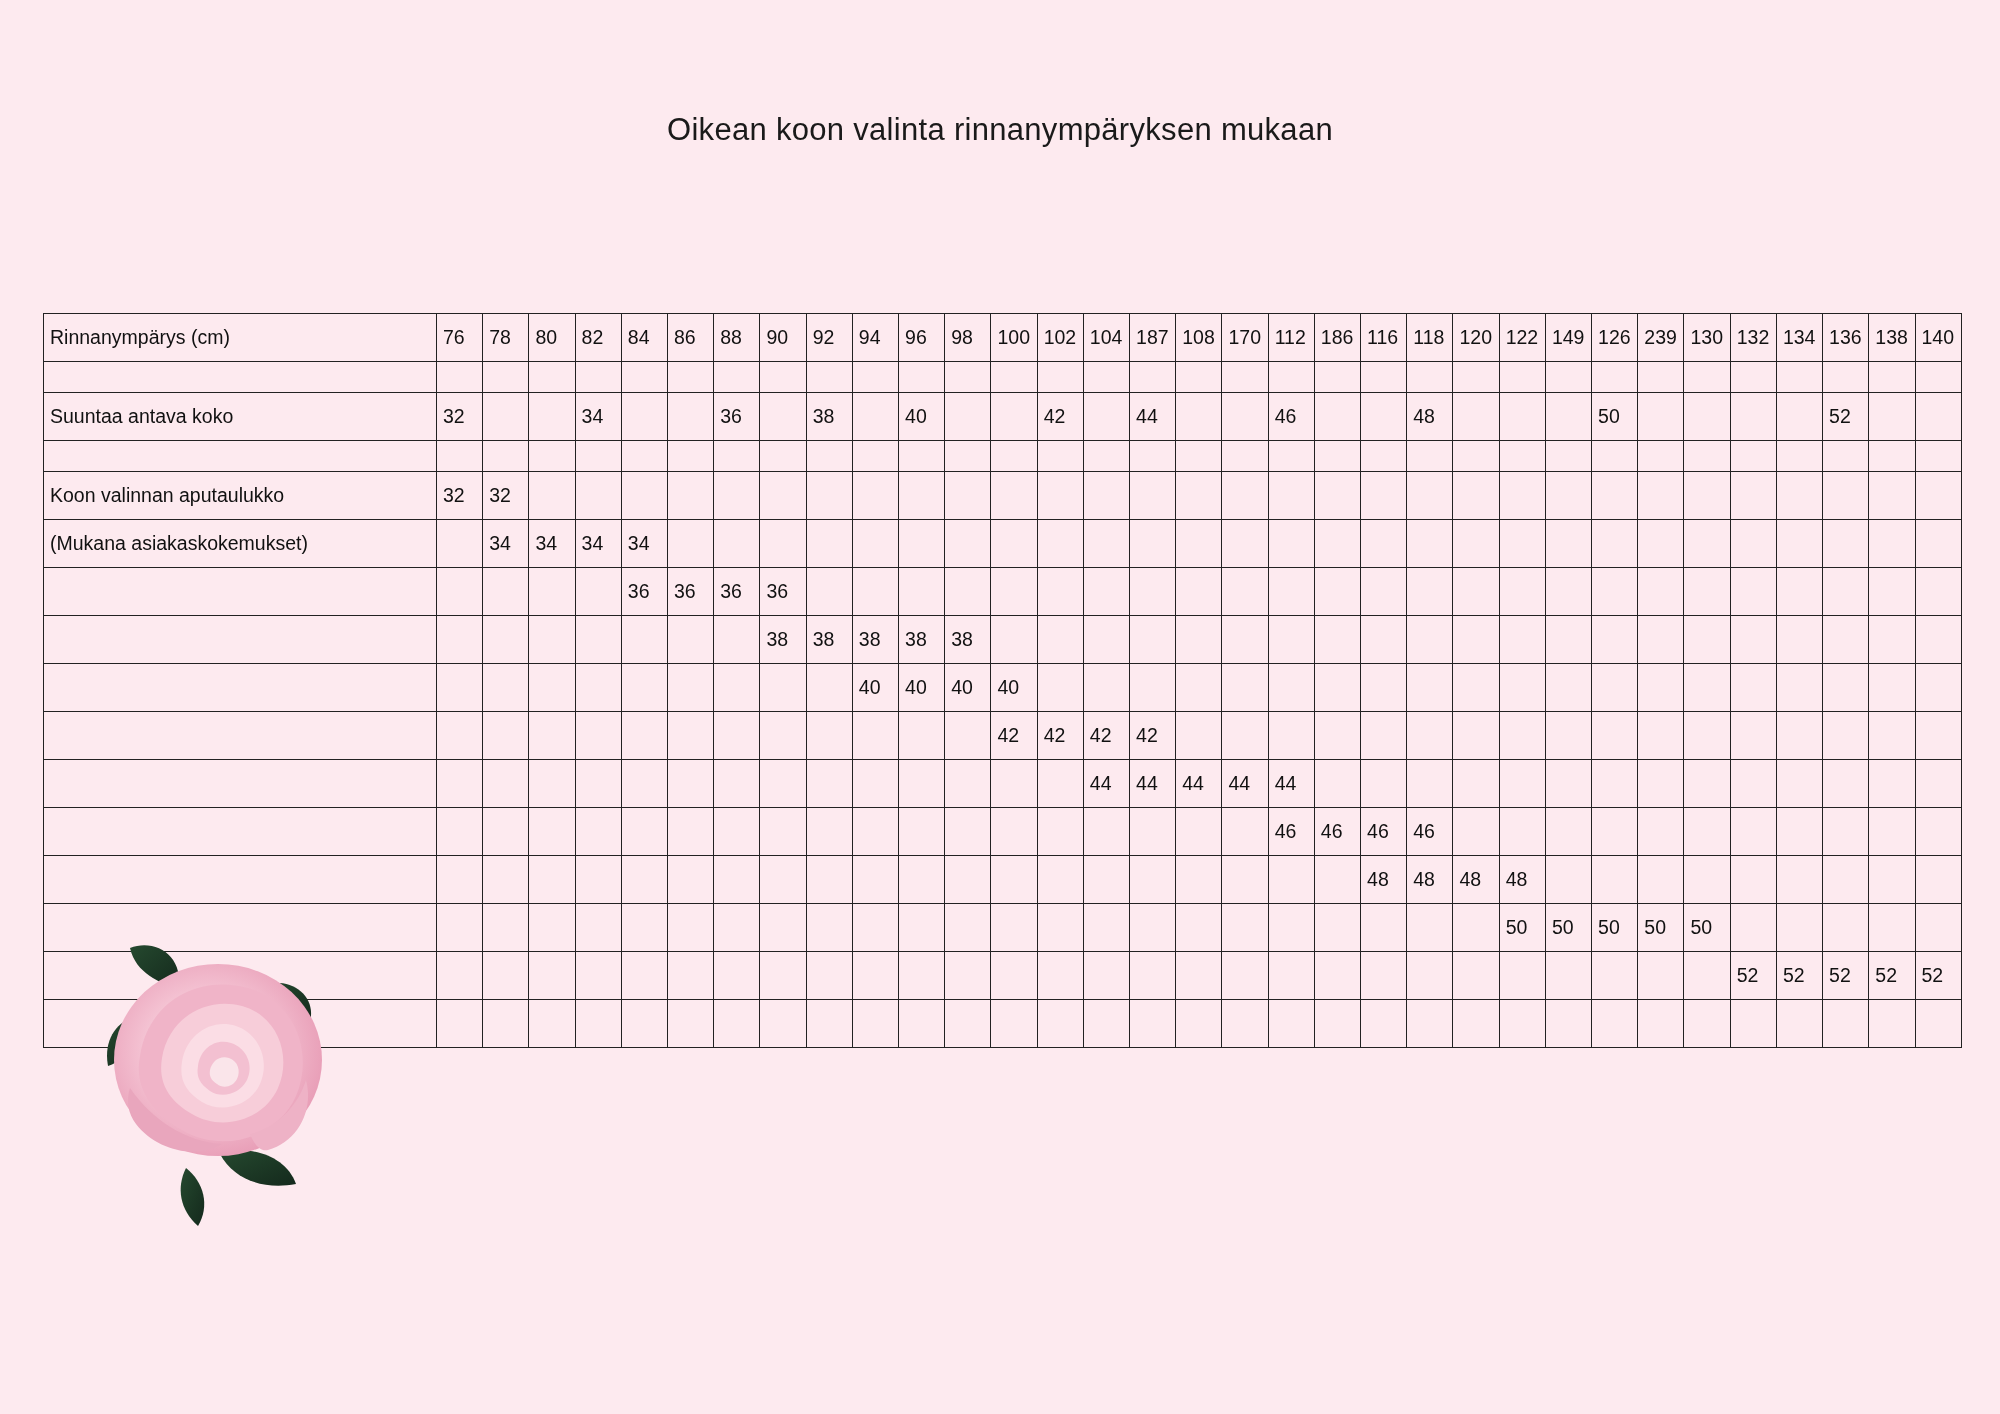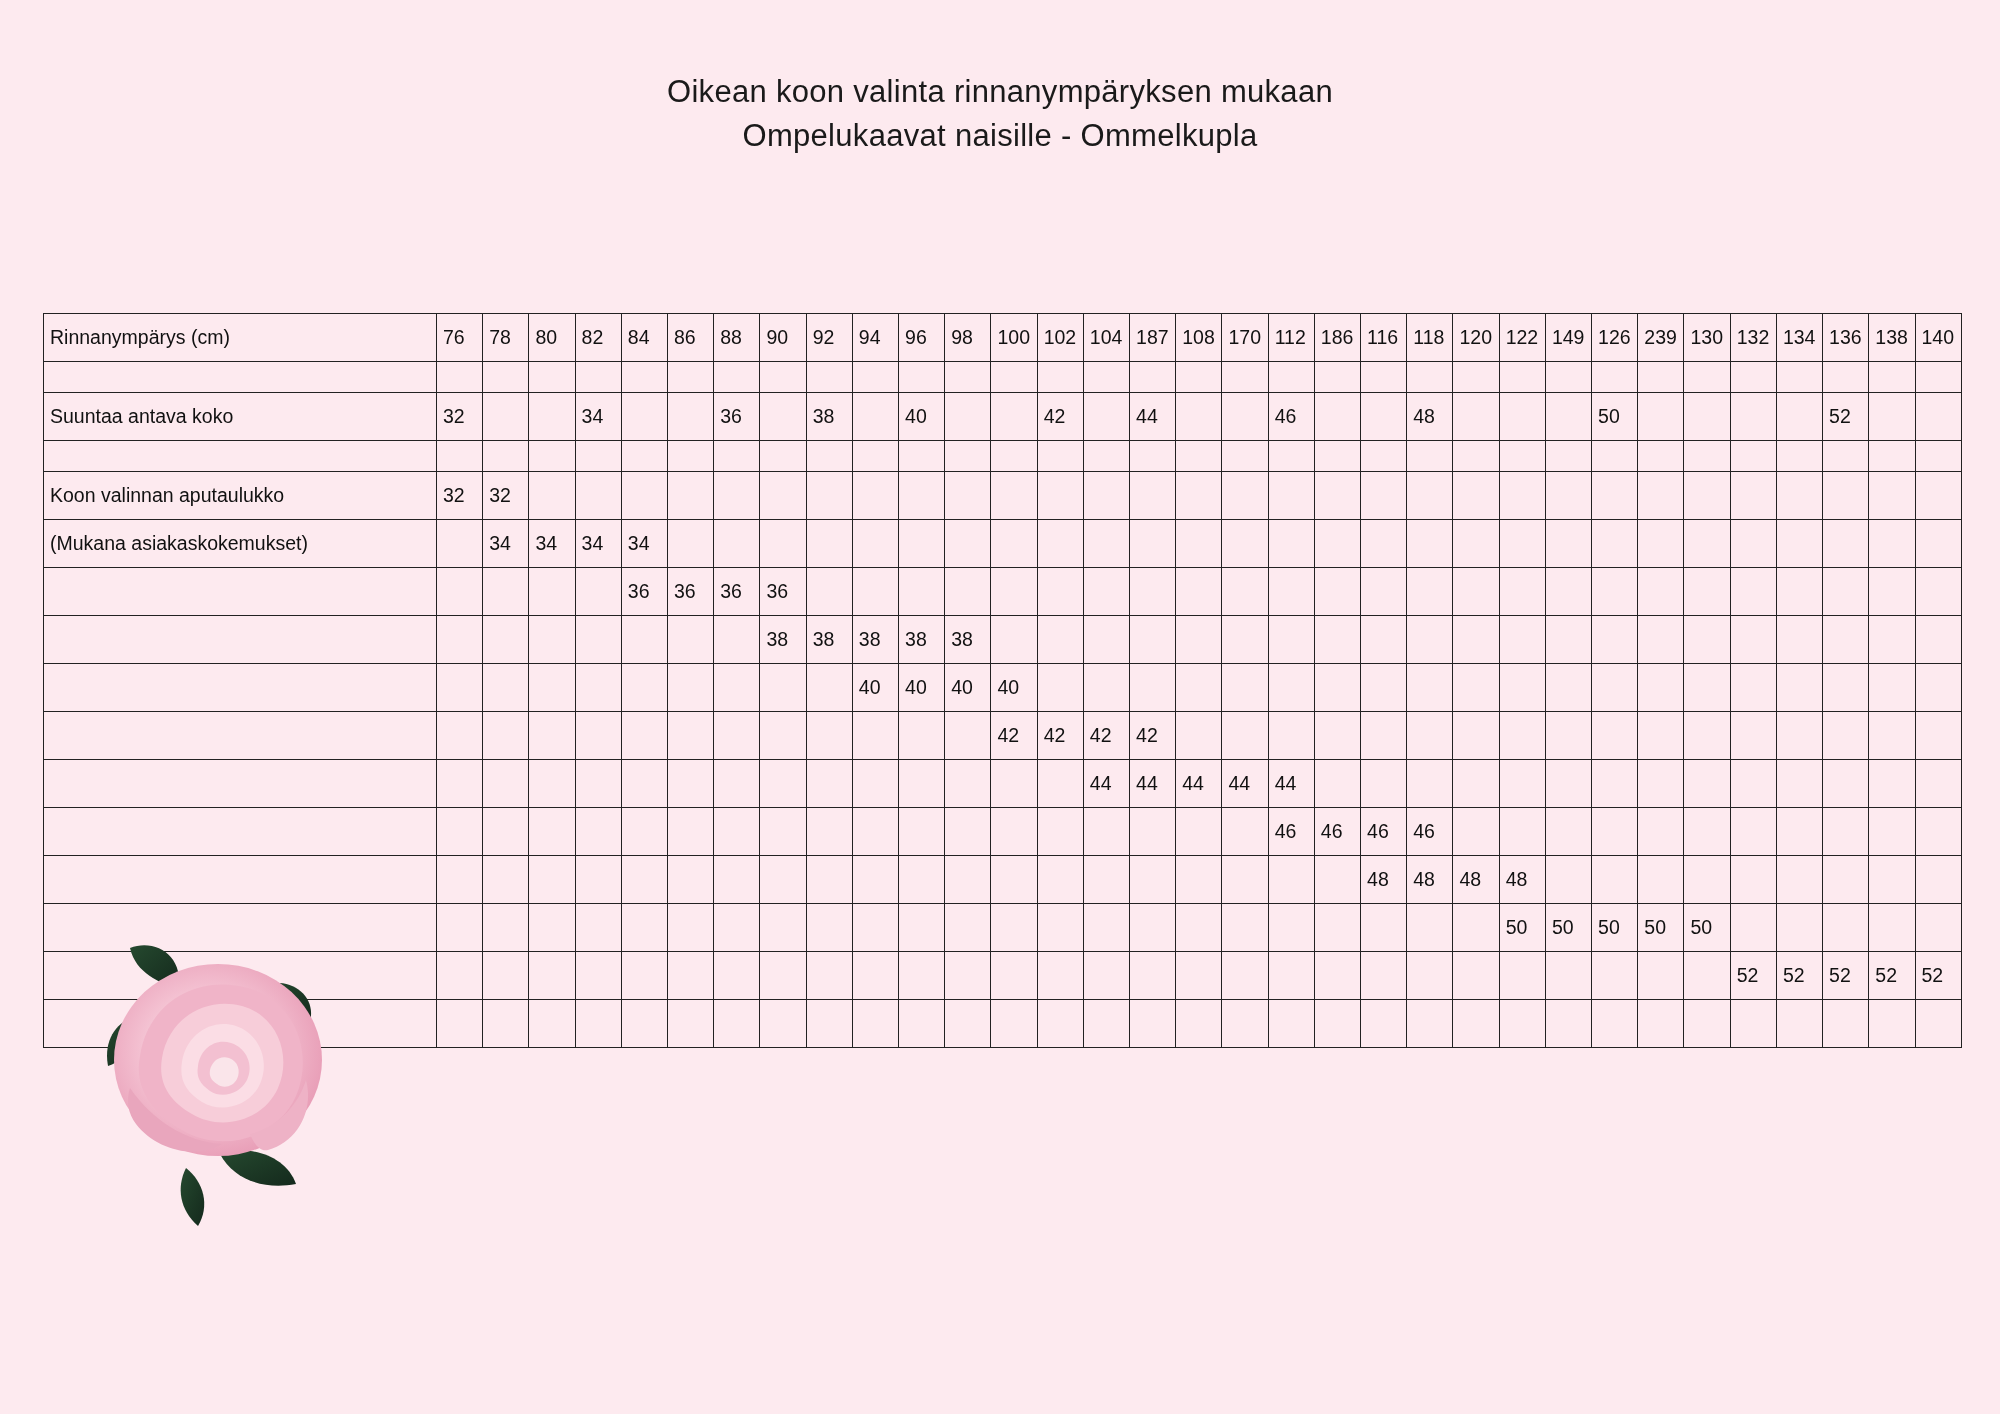--- a/index.html
+++ b/index.html
@@ -9,21 +9,21 @@
   body {
     width: 2000px;
     height: 1414px;
     background: #fdeaef;
     font-family: "Liberation Sans", sans-serif;
     position: relative;
     overflow: hidden;
   }
   .title-block {
     text-align: center;
-    padding-top: 70px;
+    padding-top: 108px;
   }
   .title-line {
     font-size: 31px;
     color: #1a1a1a;
     letter-spacing: 0.3px;
     line-height: 1.42;
     font-weight: 400;
   }
   .table-wrap {
     position: absolute;
@@ -65,21 +65,20 @@
     width: 275px;
     height: 300px;
     pointer-events: none;
   }
 </style>
 </head>
 <body>
 
 <div class="title-block">
   <div class="title-line">Oikean koon valinta rinnanympäryksen mukaan</div>
-  <div class="title-line">Ompelukaavat naisille - Ommelkupla</div>
 </div>
 
 <div class="table-wrap">
   <table class="size-table" id="size-table">
     <tbody id="size-table-body">
         <tr>
           <td class="label-cell">Rinnanympärys (cm)</td>
           <td class="num-cell">76</td>
           <td class="num-cell">78</td>
           <td class="num-cell">80</td>

